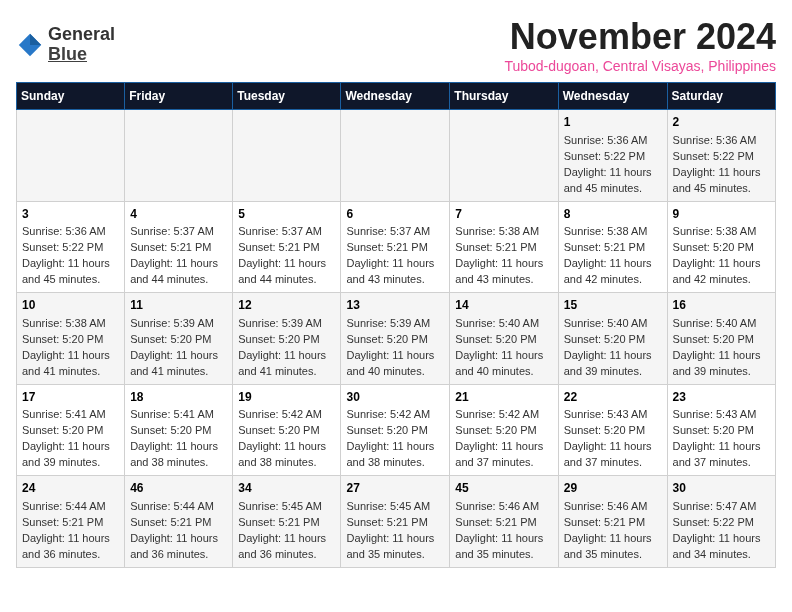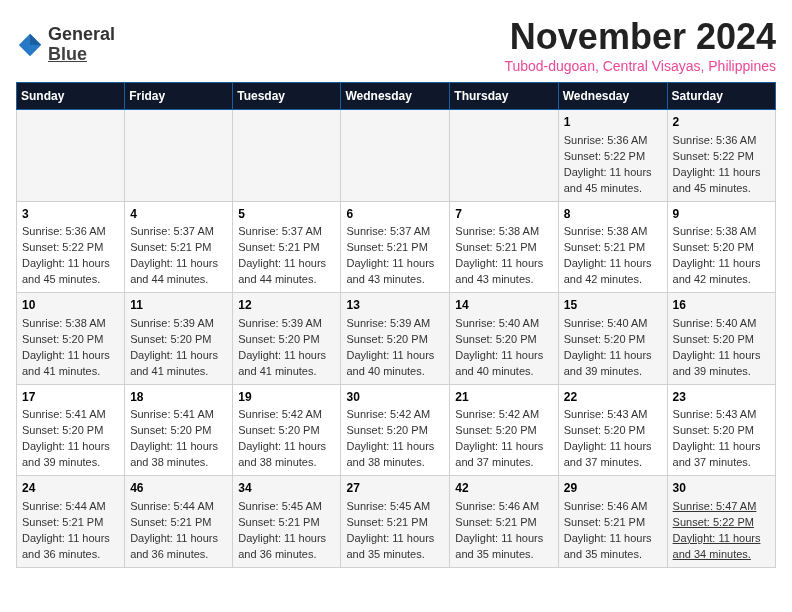--- a/index.html
+++ b/index.html
@@ -289,32 +289,32 @@
 Sunset: 5:21 PM
 Daylight: 11 hours and 36 minutes.</div>
         </td>
         <td>
           <span class="day-num">27</span>
           <div class="day-info" style="white-space: pre-line;">Sunrise: 5:45 AM
 Sunset: 5:21 PM
 Daylight: 11 hours and 35 minutes.</div>
         </td>
         <td>
-          <span class="day-num">42</span>
+          <span class="day-num">45</span>
           <div class="day-info" style="white-space: pre-line;">Sunrise: 5:46 AM
 Sunset: 5:21 PM
 Daylight: 11 hours and 35 minutes.</div>
         </td>
         <td>
           <span class="day-num">29</span>
           <div class="day-info" style="white-space: pre-line;">Sunrise: 5:46 AM
 Sunset: 5:21 PM
 Daylight: 11 hours and 35 minutes.</div>
         </td>
         <td>
           <span class="day-num">30</span>
-          <div class="day-info" style="white-space: pre-line; text-decoration: underline;">Sunrise: 5:47 AM
+          <div class="day-info" style="white-space: pre-line;">Sunrise: 5:47 AM
 Sunset: 5:22 PM
 Daylight: 11 hours and 34 minutes.</div>
         </td>
       </tr>
     </tbody>
 </table>
 
 </body></html>

